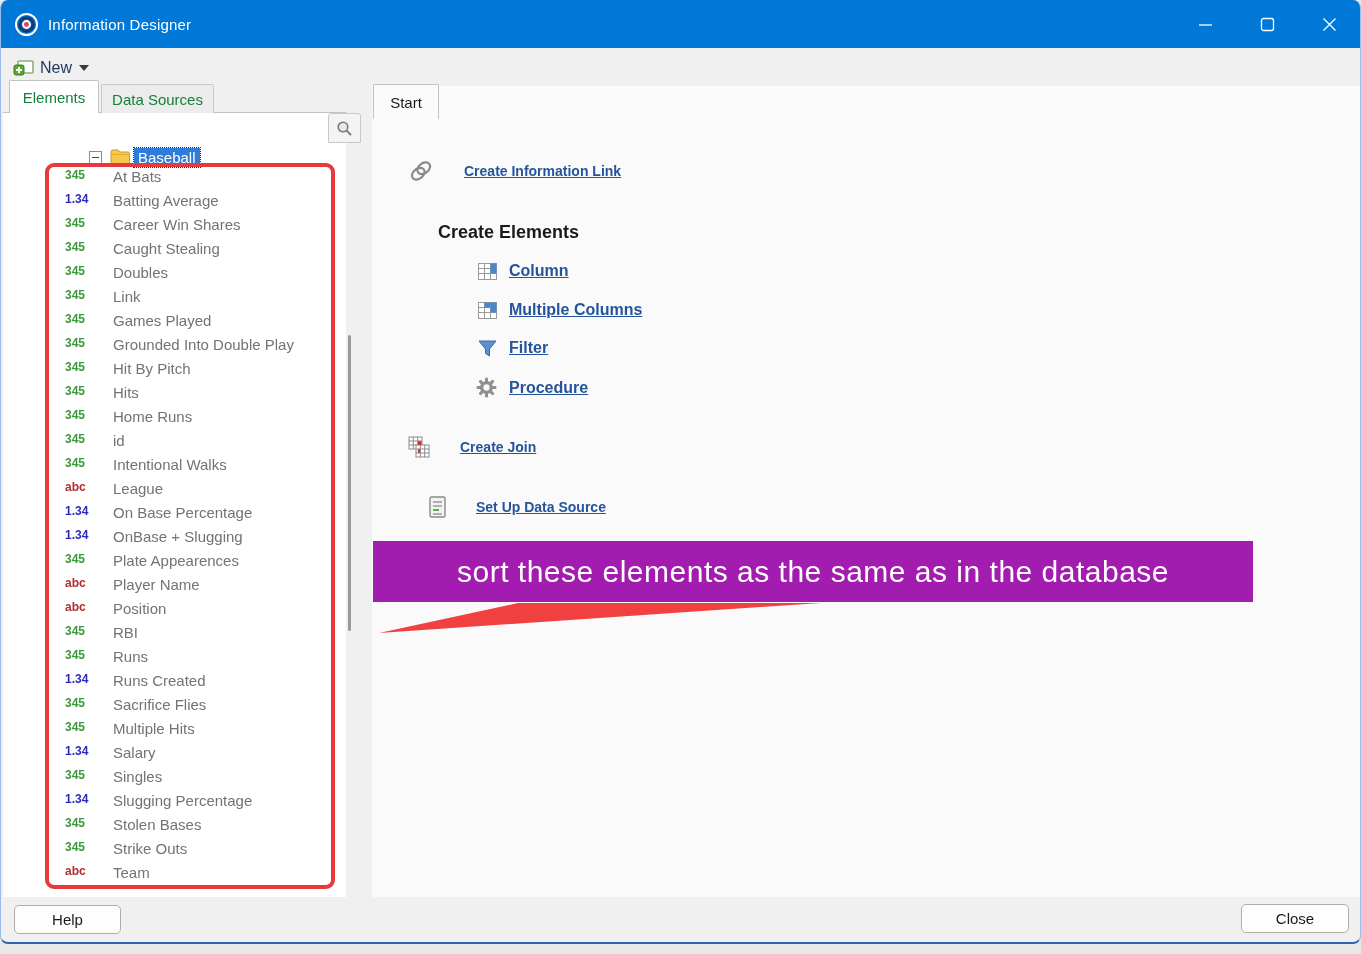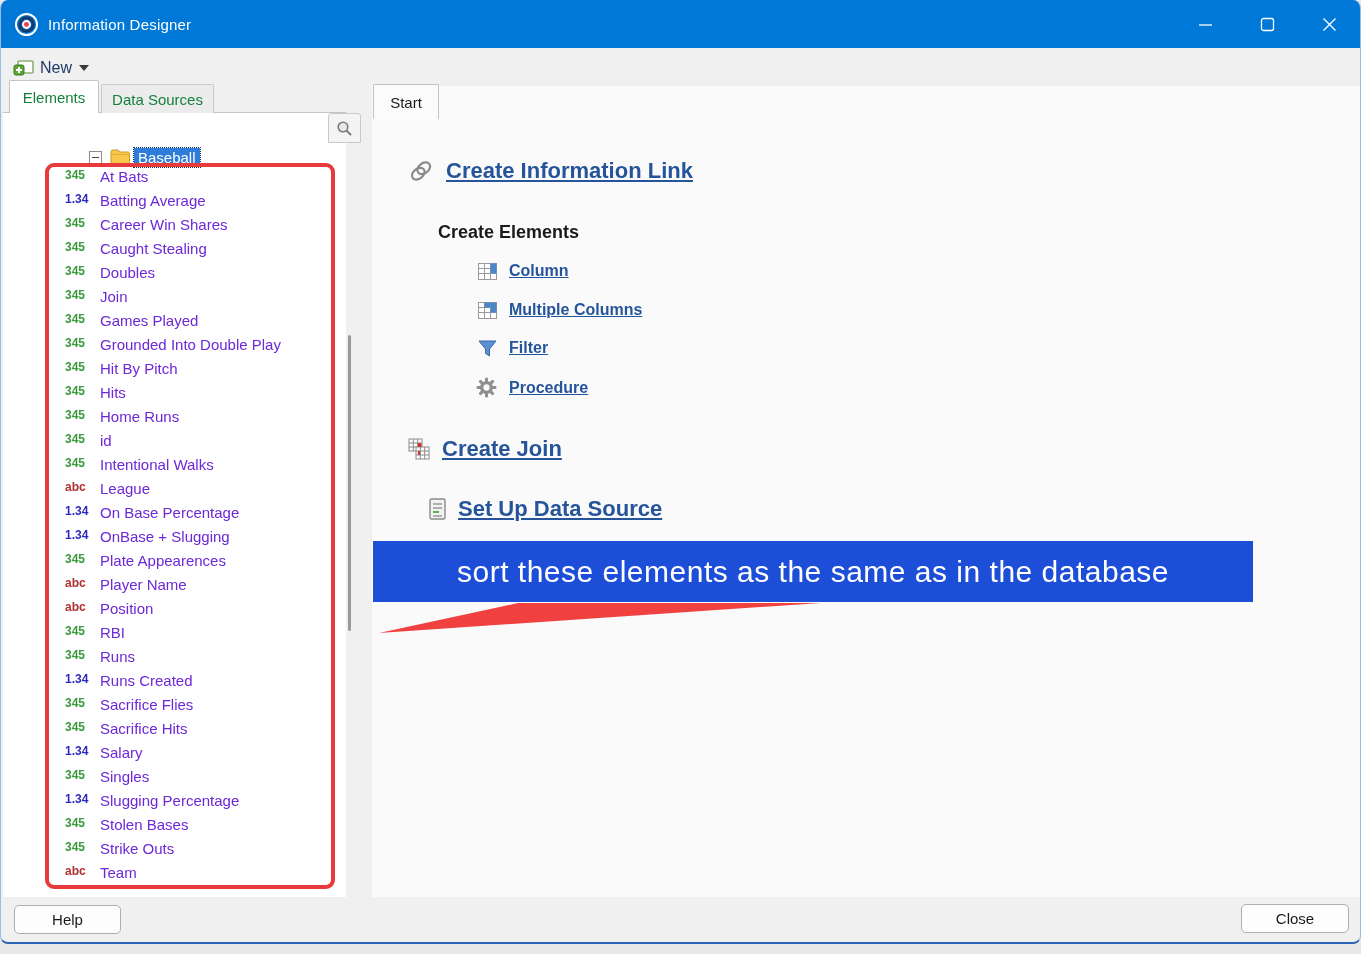--- a/index.html
+++ b/index.html
@@ -38,34 +38,34 @@
   #root-row { position:absolute; left:0; top:33px; height:22px; display:flex; align-items:center;padding-left:40px; }
   #expander { width:13px; height:13px; border:1px solid #8c8c8c; background:#ffffff; margin-left:46px;
               position:relative; }
   #expander::after { content:""; position:absolute; left:2px; top:5px; width:7px; height:1px; background:#444; }
   #folder-icon { margin-left:8px; }
   #root-label { margin-left:4px; background:#2d7cd9; color:#ffffff; font-size:15px; padding:1px 4px;
                 outline:1px dotted #10345f; }
   #element-list { position:absolute; left:0; top:55px; width:330px; }
   .tree-row { height:24px; display:flex; }
   .type-icon { width:30px; margin-left:62px; font-size:12px; font-weight:bold; letter-spacing:0; }
-  .tree-label { font-size:15px; color:#6d28d9; margin-left:5px; white-space:nowrap; }
+  .tree-label { font-size:15px; color:#737373; margin-left:18px; white-space:nowrap; }
   #red-rect { position:absolute; left:44px; top:163px; width:290px; height:726px;
               border:4px solid #e83a3a; border-radius:9px; pointer-events:none; z-index:5; }
   #tree-scrollbar { position:absolute; left:345px; top:222px; width:3px; height:296px; background:#9a9a9a; border-radius:2px; }
   
   #right-pane { position:absolute; left:371px; top:48px; width:988px; height:849px; }
   #rp-tabstrip { position:absolute; left:0; top:0; width:100%; height:38px; border-bottom:1px solid #cfcfcf;margin-top:32px; }
   #tab-start { position:absolute; left:1px; top:4px; width:66px; height:35px; background:#fbfbfb;
                border:1px solid #c3c3c3; border-bottom:none; border-radius:2px 2px 0 0;
                display:flex; align-items:center; justify-content:center; font-size:15px; color:#1a1a1a; z-index:2; }
   #rp-content { position:absolute; left:0; top:38px; width:100%; height:811px; background:#fafafa; }
   .link-row { position:absolute; display:flex; align-items:center; gap:12px; }
   .big-link, .small-link { color:#25549b; font-weight:bold; text-decoration:underline; cursor:pointer; }
-  .big-link { font-size:22px; }
+  .big-link { font-size:14px;margin-left:18px; }
   .small-link { font-size:16px; }
   .section-heading { position:absolute; font-size:18px; font-weight:bold; color:#1a1a1a; }
   
   #banner { position:absolute; left:372px; top:541px; width:880px; height:61px; background:#f04040;
             display:flex; align-items:center; justify-content:center; z-index:6; }
   #banner-text { color:#ffffff; font-size:30px; letter-spacing:.5px; }
   #banner-tail { position:absolute; left:372px; top:598px; width:460px; height:42px; z-index:6; pointer-events:none; }
   
   .footer-btn { position:absolute; height:29px; background:#fdfdfd; border:1px solid #aeaeae; border-radius:5px;
                 font-size:15px; color:#1a1a1a; display:flex; align-items:center; justify-content:center;
@@ -156,21 +156,21 @@
     <span class="tree-label">Caught Stealing</span>
   </div>
 
   <div class="tree-row">
     <span class="type-icon" style="color: rgb(58, 154, 58);">345</span>
     <span class="tree-label">Doubles</span>
   </div>
 
   <div class="tree-row">
     <span class="type-icon" style="color: rgb(58, 154, 58);">345</span>
-    <span class="tree-label">Join</span>
+    <span class="tree-label">Link</span>
   </div>
 
   <div class="tree-row">
     <span class="type-icon" style="color: rgb(58, 154, 58);">345</span>
     <span class="tree-label">Games Played</span>
   </div>
 
   <div class="tree-row">
     <span class="type-icon" style="color: rgb(58, 154, 58);">345</span>
     <span class="tree-label">Grounded Into Double Play</span>
@@ -246,21 +246,21 @@
     <span class="tree-label">Runs Created</span>
   </div>
 
   <div class="tree-row">
     <span class="type-icon" style="color: rgb(58, 154, 58);">345</span>
     <span class="tree-label">Sacrifice Flies</span>
   </div>
 
   <div class="tree-row">
     <span class="type-icon" style="color: rgb(58, 154, 58);">345</span>
-    <span class="tree-label">Sacrifice Hits</span>
+    <span class="tree-label">Multiple Hits</span>
   </div>
 
   <div class="tree-row">
     <span class="type-icon" style="color: rgb(43, 43, 191);">1.34</span>
     <span class="tree-label">Salary</span>
   </div>
 
   <div class="tree-row">
     <span class="type-icon" style="color: rgb(58, 154, 58);">345</span>
     <span class="tree-label">Singles</span>
@@ -366,21 +366,21 @@
           <rect x="1" y="1" width="15" height="20" rx="1.5" fill="#f2f2f2" stroke="#8a8a8a" stroke-width="1.4"></rect>
           <path d="M4 6 h9 M4 10 h9 M4 18 h9" stroke="#9a9a9a" stroke-width="1.4"></path>
           <path d="M4 14 h6" stroke="#3fae3f" stroke-width="1.8"></path>
         </svg>
         <span class="big-link">Set Up Data Source</span>
       </div>
 
     </div>
   </div>
 
-  <div id="banner" style="background: #1d4ed8;">
+  <div id="banner" style="background: #a21caf;">
     <span id="banner-text">sort these elements as the same as in the database</span>
   </div>
   <svg id="banner-tail" viewBox="0 0 460 42">
     <polygon points="6,35 145,5 448,5" fill="#f04040"></polygon>
   </svg>
 
   <div class="footer-btn" id="help-btn">Help</div>
   <div class="footer-btn" id="close-btn">Close</div>
 
 </div>

